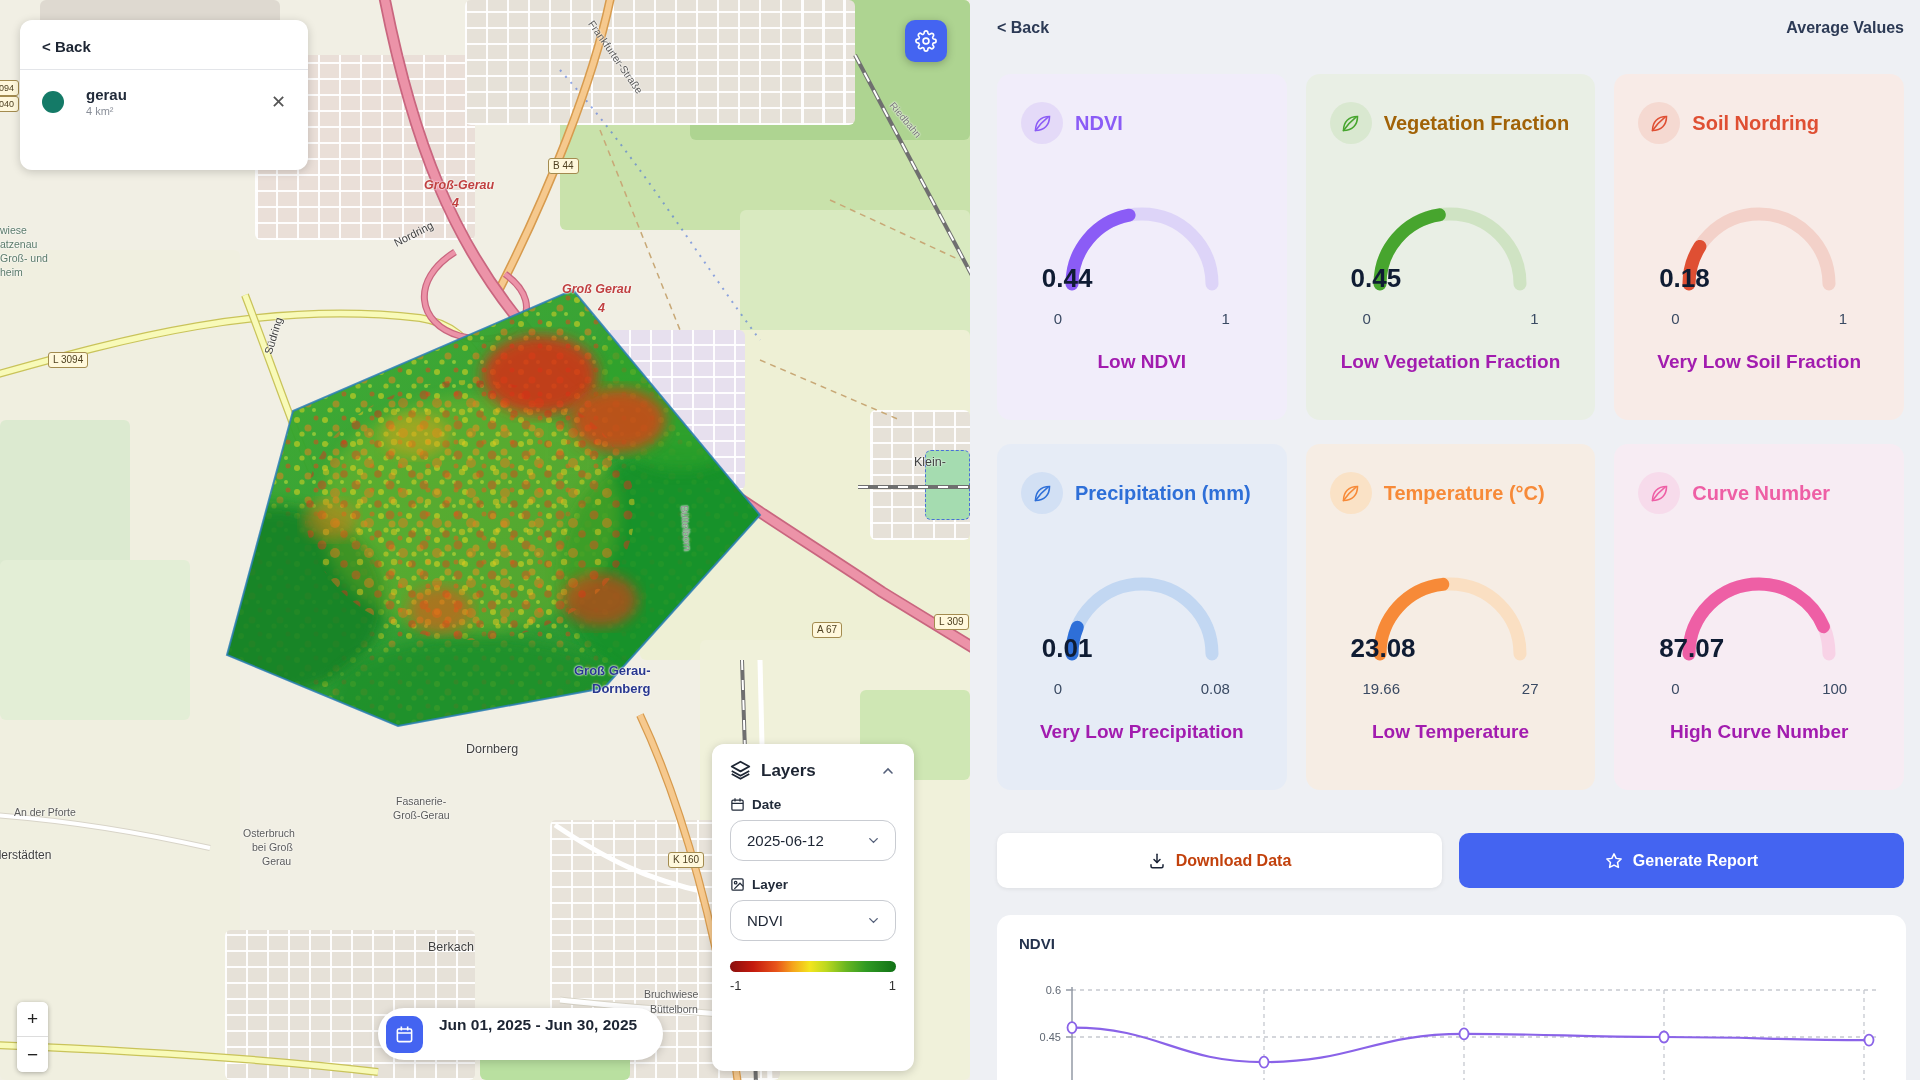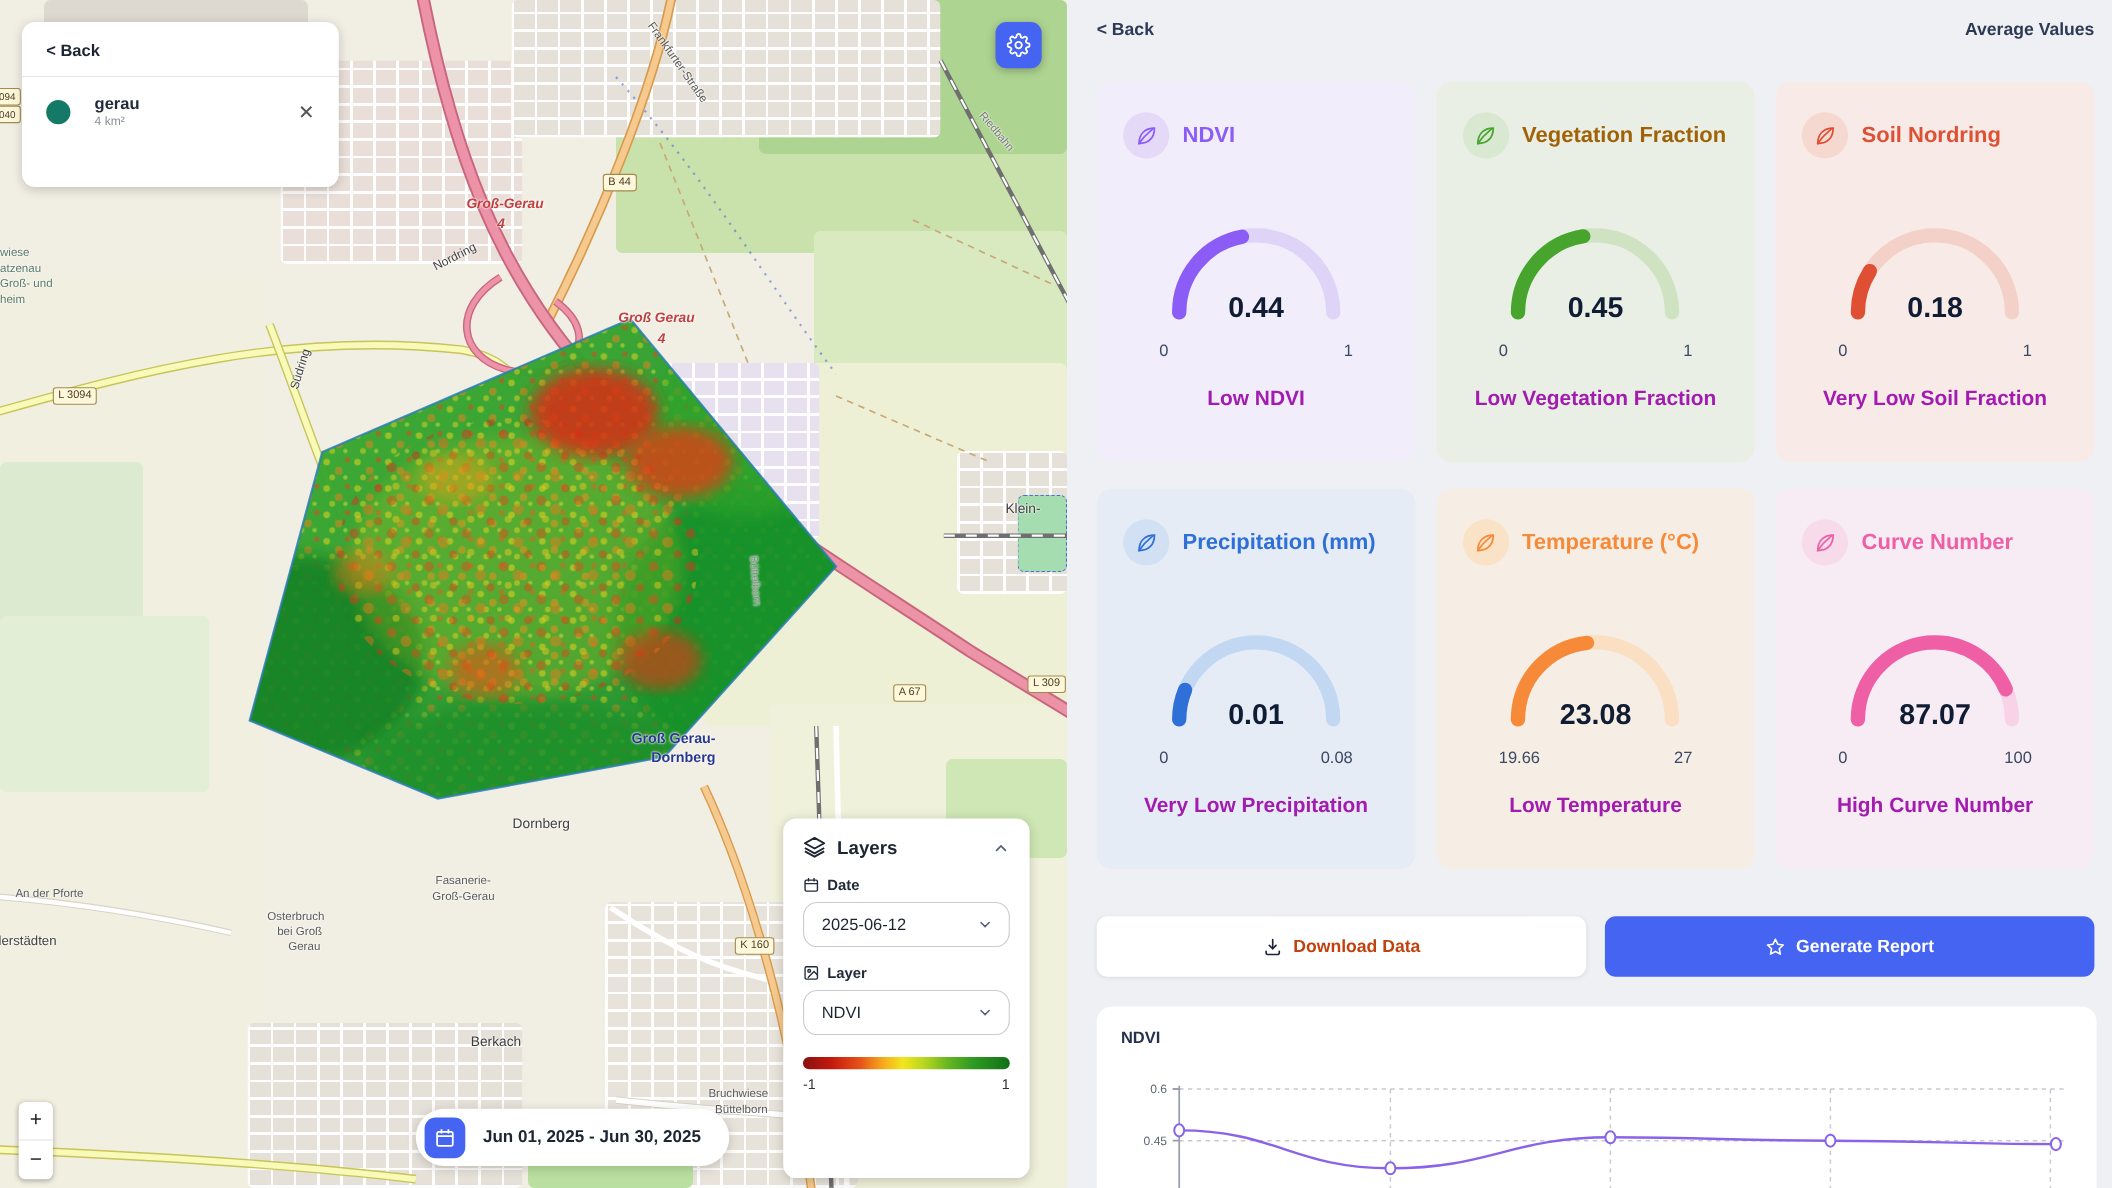--- a/index.html
+++ b/index.html
@@ -25,51 +25,51 @@
   .back-card hr { border:none; border-top:1px solid #e3e5e9; margin:14px -22px 16px; }
   .poly-row { display:flex; align-items:center; gap:22px; }
   .poly-dot { width:22px; height:22px; border-radius:50%; background:#147a67; }
   .poly-name { font-size:15px; color:#222b3a; font-weight:600; }
   .poly-area { font-size:11px; color:#8a8f99; margin-top:2px; }
   .close-x { margin-left:auto; cursor:pointer; color:#555; font-size:18px; line-height:1; }
 
   .gear-btn { position:absolute; left:905px; top:20px; width:42px; height:42px; border-radius:10px;
       background:#4464f1; display:flex; align-items:center; justify-content:center; box-shadow:0 2px 8px rgba(0,0,0,.25); cursor:pointer; border:none;}
 
-  .layers-panel { left:712px; top:744px; width:224px; height:327px; padding:16px 18px; }
+  .layers-panel { left:712px; top:744px; width:202px; height:327px; padding:16px 18px; }
   .layers-head { display:flex; align-items:center; gap:10px; font-size:17px; font-weight:700; color:#1d2533; }
   .layers-head .chev { margin-left:auto; }
   .field-label { display:flex; align-items:flex-start; gap:7px; font-size:13.5px; font-weight:700; color:#222b3a; margin:16px 0 8px; }
   .select { display:flex; align-items:center; justify-content:space-between; border:1px solid #c9ccd2; border-radius:13px;
       height:41px; padding:0 14px 0 16px; font-size:15px; color:#1d2533; cursor:pointer; background:#fff; width:100%;}
   .legend-bar { height:11px; border-radius:6px; margin-top:20px;
       background:linear-gradient(to right,#8a0f0e,#c41a0e 14%,#e8541a 28%,#f5a51c 38%,#f3e51e 48%,#bcd81f 58%,#68b621 70%,#2f9a23 82%,#117116 100%); }
   .legend-ends { display:flex; justify-content:space-between; font-size:13px; color:#333; margin-top:6px; }
 
-  .date-pill { left:378px; top:1008px; height:52px; border-radius:26px; display:flex; align-items:center; gap:16px; padding:8px 26px 8px 8px; }
+  .date-pill { left:378px; top:1008px; height:52px; border-radius:26px; display:flex; align-items:flex-start; gap:16px; padding:8px 26px 8px 8px; }
   .date-pill .cal { width:37px; height:37px; border-radius:10px; background:#4464f1; display:flex; align-items:center; justify-content:center; }
   .date-pill .txt { font-size:15.5px; font-weight:600; color:#1d2533; }
 
   .zoom-ctl { position:absolute; left:17px; top:1002px; width:31px; background:#fff; border-radius:6px; box-shadow:0 1px 5px rgba(0,0,0,.3); overflow:hidden; }
   .zoom-ctl button { display:block; width:100%; height:35px; background:#fff; border:none; font-size:19px; color:#222; cursor:pointer; }
   .zoom-ctl button:first-child { border-bottom:1px solid #ddd; }
 
   
   .panel { position:absolute; left:970px; top:0; width:950px; height:1080px; background:#eef0f4; padding:0 16px 0 27px; }
   .panel-head { display:flex; align-items:center; justify-content:space-between; height:56px; }
   .panel-head .pback { font-size:16px; font-weight:600; color:#2c3a55; cursor:pointer; }
   .panel-head .ptitle { font-size:16px; font-weight:600; color:#2c3a55; }
 
   .cards { position:absolute; left:27px; top:74px; width:907px; display:grid; grid-template-columns:repeat(3,1fr); gap:24px 19px; }
   .metric-card { height:346px; border-radius:14px; padding:28px 24px; display:flex; flex-direction:column; align-items:center; }
   .mc-head { display:flex; align-items:center; gap:12px; align-self:flex-start; }
   .icon-circle { width:42px; height:42px; border-radius:50%; display:flex; align-items:center; justify-content:center; }
   .metric-title { font-size:20px; font-weight:700; }
   .gauge-wrap { position:relative; width:200px; margin-top:40px; }
-  .gauge-value { position:absolute; left:0; right:0; bottom:4px; text-align:center; font-size:26px; font-weight:700; color:#0f1c33; }
+  .gauge-value { position:absolute; left:0; right:0; bottom:4px; font-size:26px; font-weight:700; color:#0f1c33; }
   .minmax { display:flex; justify-content:space-between; width:200px; padding:0 12px; margin-top:12px; font-size:15px; color:#3a4a63; }
   .metric-desc { margin-top:24px; font-size:19px; font-weight:600; color:#a21caf; text-align:left; }
 
   .actions { position:absolute; left:27px; top:833px; width:907px; display:flex; gap:17px; }
   .btn { flex:1; height:55px; border-radius:10px; display:flex; align-items:center; justify-content:center; gap:10px;
       font-size:16px; font-weight:700; cursor:pointer; border:none; }
   .btn-download { background:#fff; color:#c2410c; box-shadow:0 1px 4px rgba(0,0,0,.08); }
   .btn-generate { background:#4464f1; color:#fff; }
 
   .chart-card { position:absolute; left:27px; top:915px; width:909px; height:240px; background:#fff; border-radius:14px; padding:20px 22px; }

